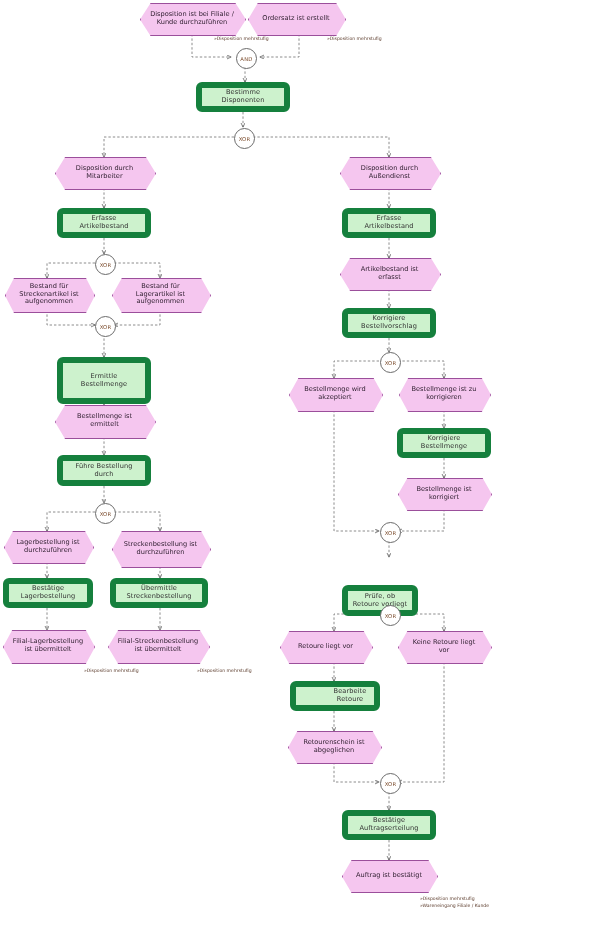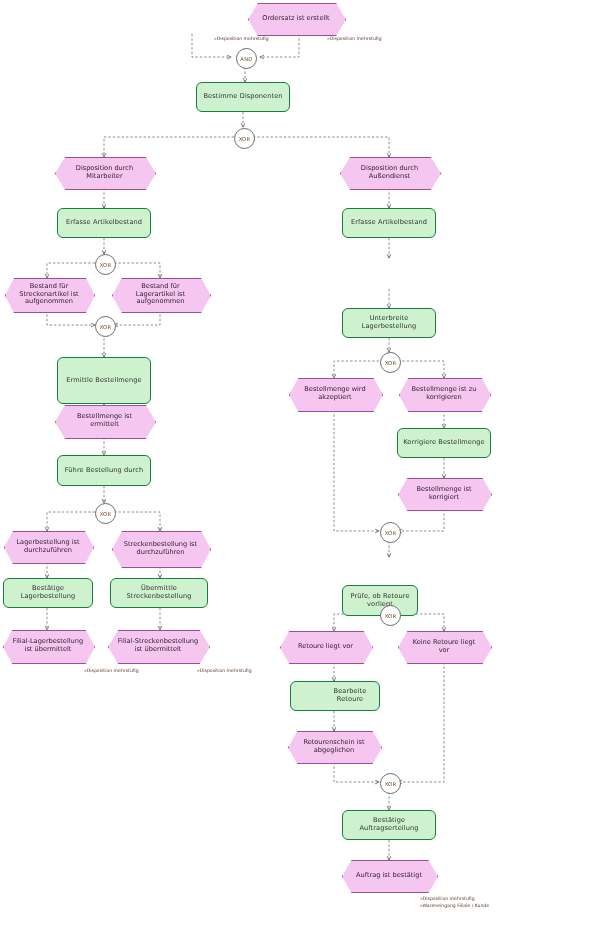--- a/index.html
+++ b/index.html
@@ -26,21 +26,21 @@
     display:flex;
     align-items:center;
     justify-content:center;
     text-align:center;
     line-height:1.18;
     letter-spacing:0.1px;
   }
   
   .function{
     background:#cdf2cd;
-    border:1px solid #15803d;
+    border:6px solid #15803d;
     border-radius:6px;
     color:#333333;
     font-size:6.6px;
     padding:2px 4px;
   }
   
   .event{
     background:#f5c6ef;
     border:1px solid #9b4f9b;
     color:#333333;
@@ -140,20 +140,24 @@
       <path d="M398,614 L444,614 L444,631" marker-end="url(#ah)"></path>
       <path d="M334,662 L334,681" marker-end="url(#ah)"></path>
       <path d="M334,711 L334,731" marker-end="url(#ah)"></path>
       <path d="M334,762 L334,782 L379,782" marker-end="url(#ah)"></path>
       <path d="M444,662 L444,782 L398,782" marker-end="url(#ah)"></path>
       <path d="M389,792 L389,810" marker-end="url(#ah)"></path>
       <path d="M389,840 L389,860" marker-end="url(#ah)"></path>
     </g>
   </svg>
 
+  <div class="evwrap" style="left:140px; top:3px; width:104px; height:31px;">
+    <div class="event hexfill" style="position:absolute;left:0;top:0;width:100%;height:100%;padding:0;"></div>
+    <div class="hexlabel">Disposition ist bei Filiale / Kunde durchzuführen</div>
+  </div>
 
   <div class="evwrap" style="left:248px; top:3px; width:96px; height:31px;text-decoration:underline;">
     <div class="event hexfill" style="position:absolute;left:0;top:0;width:100%;height:100%;padding:0;"></div>
     <div class="hexlabel">Ordersatz ist erstellt</div>
   </div>
 
   <div class="annot" style="left:214px; top:36px;">
     <span>»Disposition mehrstufig</span>
   </div>
   <div class="annot" style="left:327px; top:36px;">
@@ -239,22 +243,26 @@
     <span>»Disposition mehrstufig</span>
   </div>
 
   <div class="evwrap" style="left:340px; top:157px; width:99px; height:31px;">
     <div class="event hexfill" style="position:absolute;left:0;top:0;width:100%;height:100%;padding:0;"></div>
     <div class="hexlabel">Disposition durch Außendienst</div>
   </div>
 
   <div class="node function" style="left:342px; top:208px; width:94px; height:30px;">Erfasse Artikelbestand</div>
 
-
-  <div class="node function" style="left:342px; top:308px; width:94px; height:30px;">Unterbreite Lagerbestellung</div>
+  <div class="evwrap" style="left:340px; top:258px; width:99px; height:31px;">
+    <div class="event hexfill" style="position:absolute;left:0;top:0;width:100%;height:100%;padding:0;"></div>
+    <div class="hexlabel">Artikelbestand ist erfasst</div>
+  </div>
+
+  <div class="node function" style="left:342px; top:308px; width:94px; height:30px;">Korrigiere Bestellvorschlag</div>
 
   <div class="conn" style="left:380px; top:352px;">
       <span>XOR</span>
     </div>
 
   <div class="evwrap" style="left:399px; top:378px; width:90px; height:32px;">
     <div class="event hexfill" style="position:absolute;left:0;top:0;width:100%;height:100%;padding:0;"></div>
     <div class="hexlabel">Bestellmenge ist zu korrigieren</div>
   </div>
 

